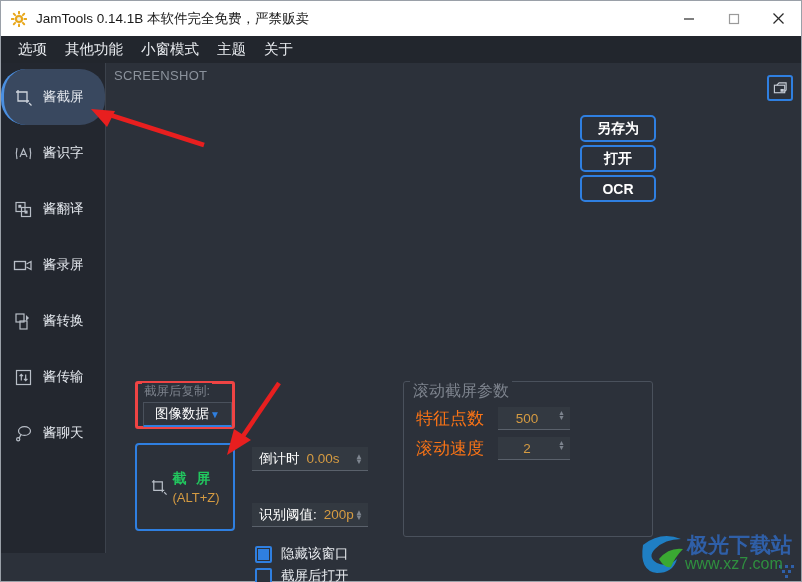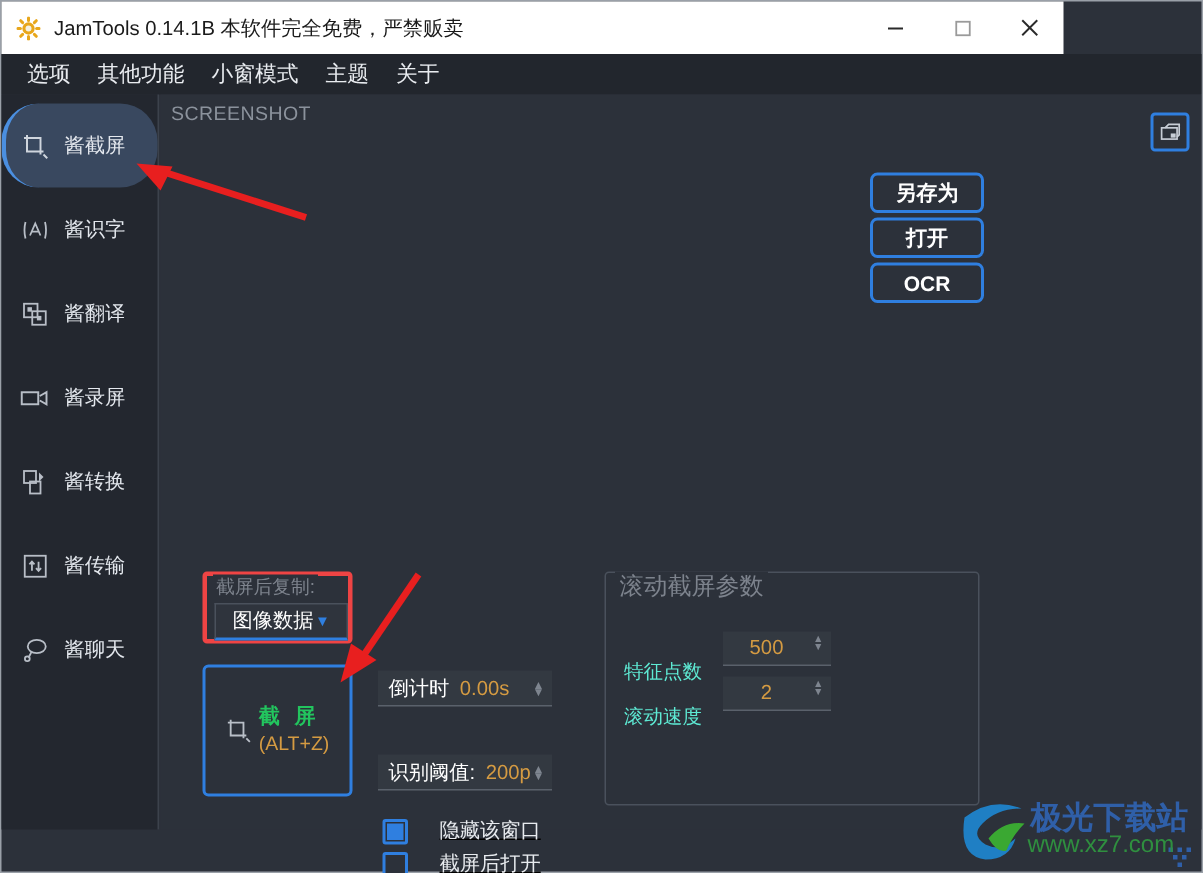--- a/index.html
+++ b/index.html
@@ -12,21 +12,21 @@
   #app {
     position: relative;
     width: 802px; height: 582px;
     background: #2c313a;
     border: 1px solid #9aa0a8;
   }
 
   
   #titlebar {
     position: absolute; left: 0; top: 0;
-    width: 708px; height: 35px;
+    width: 800px; height: 35px;
     background: #ffffff;
     display: flex; align-items: center;
   }
   #app-icon {
     width: 16px; height: 16px;
     margin-left: 10px; margin-right: 9px;
     position: relative; flex: none;
   }
   #title-text {
     font-size: 13.5px;
@@ -183,21 +183,21 @@
   .spin-arrows {
     margin-left: auto; margin-right: 5px;
     display: flex; flex-direction: column;
     gap: 5px; color: #7e858f; line-height: 5px;
     font-size: 8px;
   }
 
   
   .chk-row {
     position: absolute; left: 148px;
-    display: flex; align-items: center; gap: 21px; text-decoration: underline;
+    display: flex; align-items: center; gap: 9px;
   }
   #chk-0 { top: 482px; }
   #chk-1 { top: 504px; }
   .chk-box {
     width: 17px; height: 17px;
     border: 2px solid #2f7fe0;
     border-radius: 2px;
     background: #2c313a;
     flex: none;
     display: flex; align-items: center; justify-content: center;
@@ -219,21 +219,21 @@
     font-size: 16px; color: #7d838d;
     background: #2c313a; padding: 0 3px;
     white-space: nowrap;
   }
   .sp-row {
     position: absolute; left: 12px;
     display: flex; align-items: center; gap: 14px;
   }
   #sp-row-0 { top: 25px; }
   #sp-row-1 { top: 55px; }
-  .sp-label { font-size: 13px; color: #5eead4; white-space: nowrap; margin-top: 32px; }
+  .sp-label { font-size: 17px; color: #f97316; white-space: nowrap; }
   .sp-field {
     width: 72px; height: 23px;
     background: #333941;
     border-bottom: 1px solid #5a616b;
     display: flex; align-items: center;
     position: relative;
   }
   .sp-value {
     width: 100%; text-align: center;
     font-size: 13.5px; color: #d59b42;

